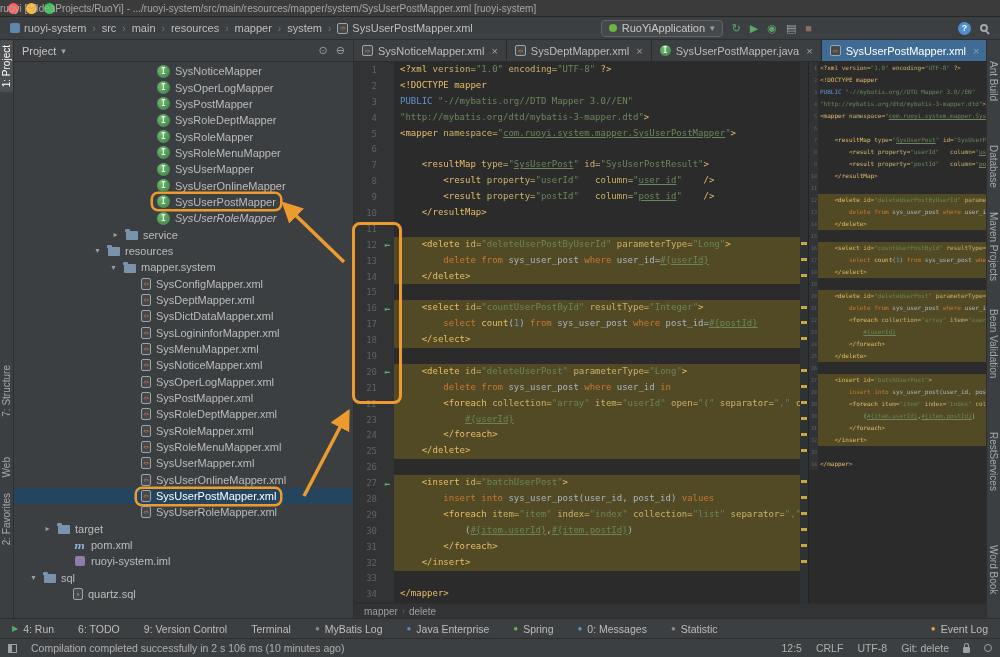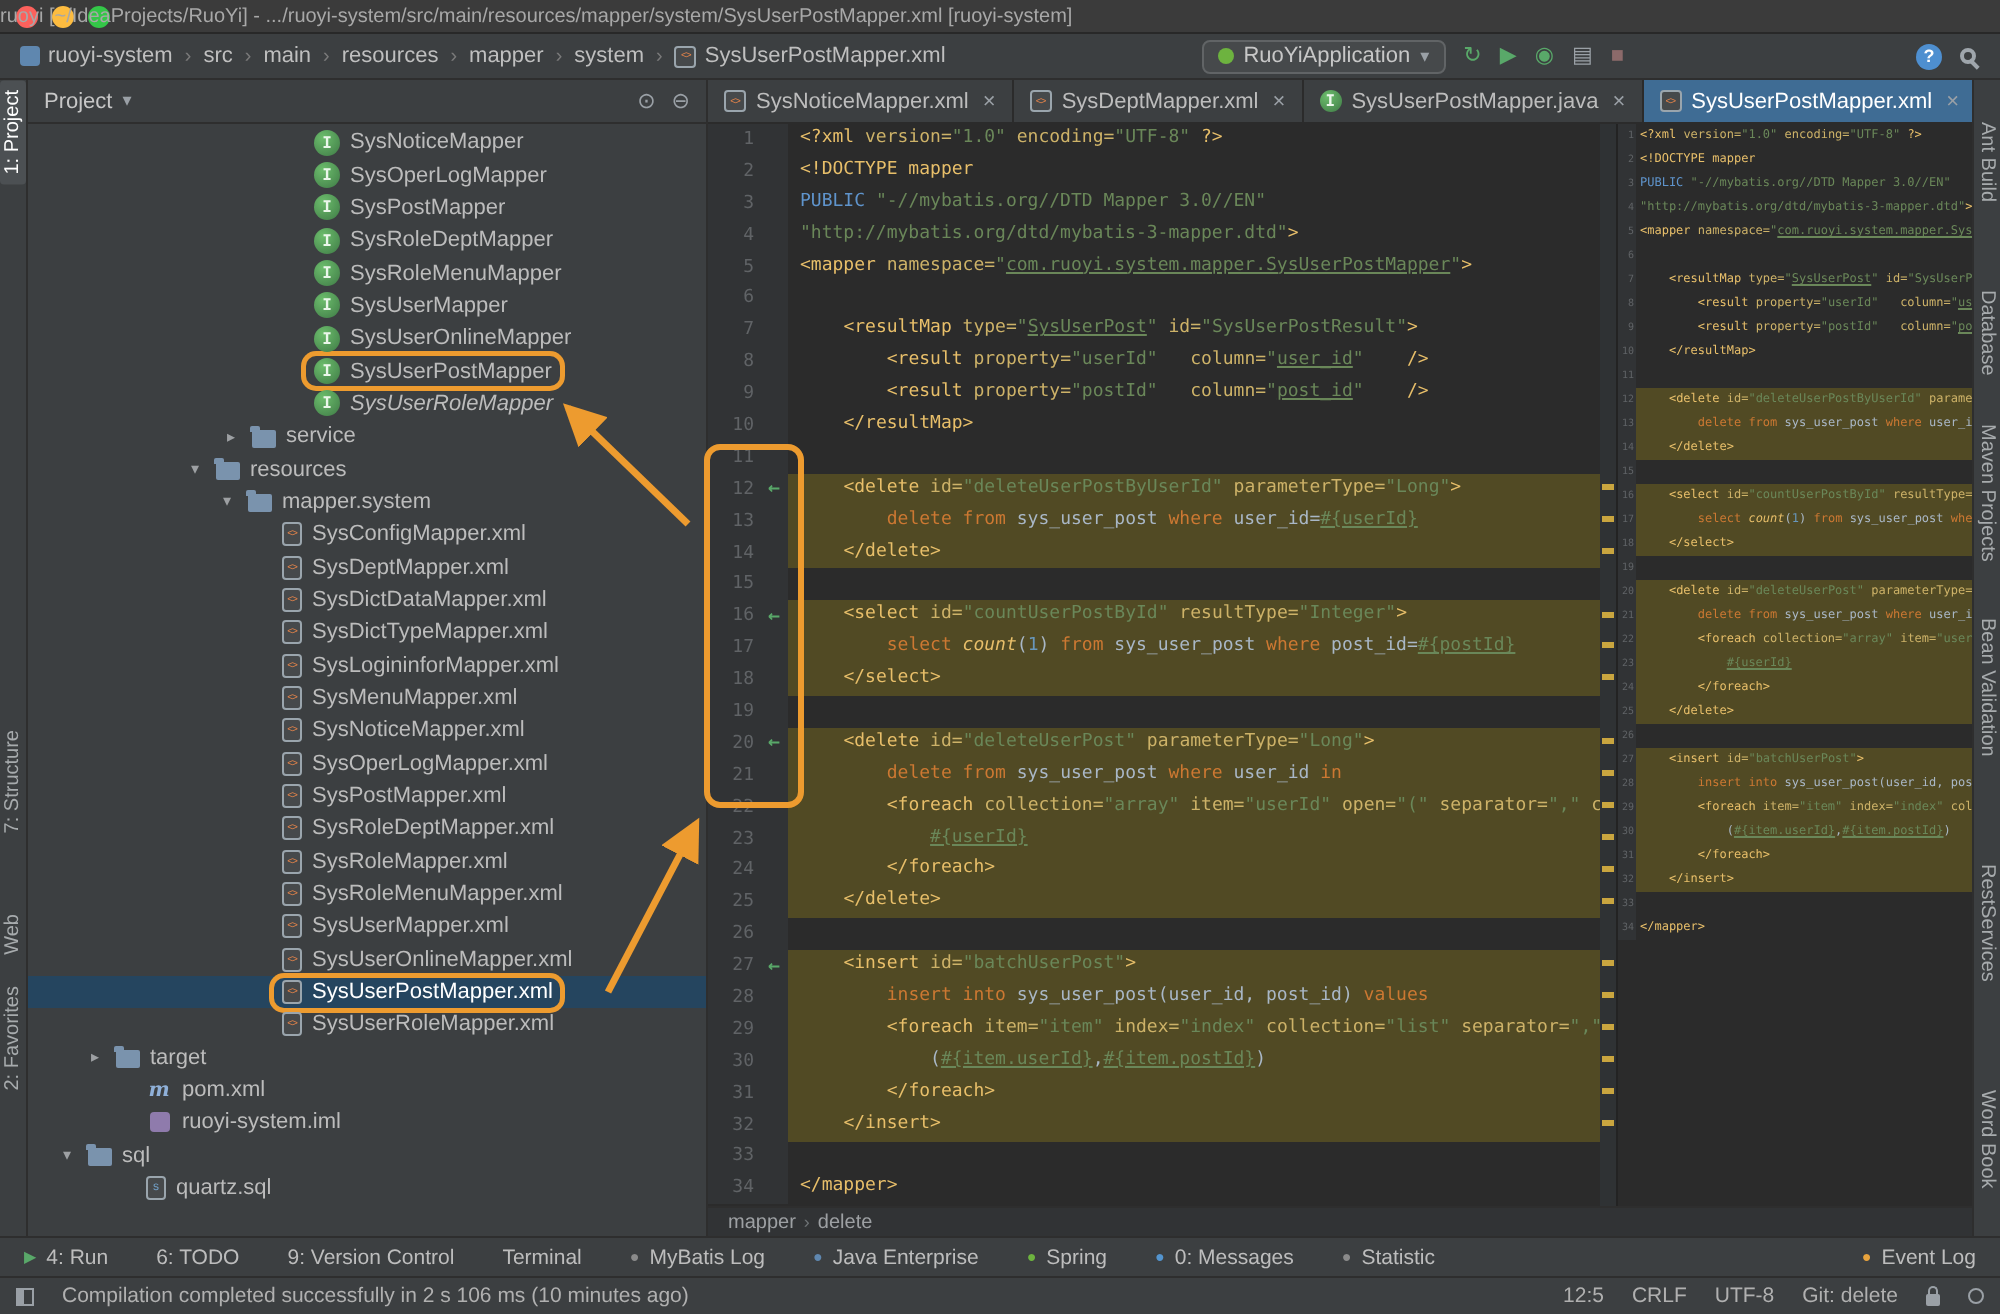--- a/index.html
+++ b/index.html
@@ -91,21 +91,21 @@
   .ln{width:26px;text-align:right;padding-right:3px;color:#606366;font:9px "DejaVu Sans Mono",monospace}
   .gicon{width:14px;text-align:center;color:#59a869;font:bold 10px "DejaVu Sans Mono",monospace}
   .lc{flex:1;padding-left:6px;font:9px/15.9px "DejaVu Sans Mono",monospace;white-space:pre;overflow:hidden;color:#a9b7c6}
   .lc.inj{background:#514a24}
   .sx-tag{color:#e8bf6a}
   .sx-attr{color:#cdb268}
   .sx-val{color:#6a8759}
   .sx-vu{color:#6a8759;text-decoration:underline}
   .sx-kw{color:#cc7832}
   .sx-kwb{color:#5f94cc}
-  .sx-fn{color:#e8bf6a;font-style:italic}
+  .sx-fn{color:#e8bf6a;}
   .sx-num{color:#6897bb}
   .sx-plain{color:#a9b7c6}
 
   .stripe{width:8px;background:#2f3234;position:relative;flex:none}
   .tick{position:absolute;right:1px;width:6px;height:3px;background:#c9a53f}
 
   .minimap{width:178px;flex:none;background:#2b2b2b;border-left:1px solid #232323;overflow:hidden}
   .minimap .codeline{height:12px}
   .minimap .ln{width:9px;font-size:5px;padding-right:1px}
   .minimap .lc{font:6px/12px "DejaVu Sans Mono",monospace;padding-left:2px}
@@ -240,20 +240,27 @@
             <span class="twisty"></span>
             <span class="rowbox">
               <span class="ic ic-iface"></span>
               <span class="tlabel">SysRoleDeptMapper</span>
             </span>
           </div>
           <div class="trow" style="padding-left: 128px;">
             <span class="twisty"></span>
             <span class="rowbox">
               <span class="ic ic-iface"></span>
+              <span class="tlabel">SysRoleMapper</span>
+            </span>
+          </div>
+          <div class="trow" style="padding-left: 128px;">
+            <span class="twisty"></span>
+            <span class="rowbox">
+              <span class="ic ic-iface"></span>
               <span class="tlabel">SysRoleMenuMapper</span>
             </span>
           </div>
           <div class="trow" style="padding-left: 128px;">
             <span class="twisty"></span>
             <span class="rowbox">
               <span class="ic ic-iface"></span>
               <span class="tlabel">SysUserMapper</span>
             </span>
           </div>
@@ -311,27 +318,20 @@
             <span class="rowbox">
               <span class="ic ic-xml"></span>
               <span class="tlabel">SysDeptMapper.xml</span>
             </span>
           </div>
           <div class="trow" style="padding-left: 112px;">
             <span class="twisty"></span>
             <span class="rowbox">
               <span class="ic ic-xml"></span>
               <span class="tlabel">SysDictDataMapper.xml</span>
-            </span>
-          </div>
-          <div class="trow" style="padding-left: 112px;">
-            <span class="twisty"></span>
-            <span class="rowbox">
-              <span class="ic ic-xml"></span>
-              <span class="tlabel">SysDictTypeMapper.xml</span>
             </span>
           </div>
           <div class="trow" style="padding-left: 112px;">
             <span class="twisty"></span>
             <span class="rowbox">
               <span class="ic ic-xml"></span>
               <span class="tlabel">SysLogininforMapper.xml</span>
             </span>
           </div>
           <div class="trow" style="padding-left: 112px;">

